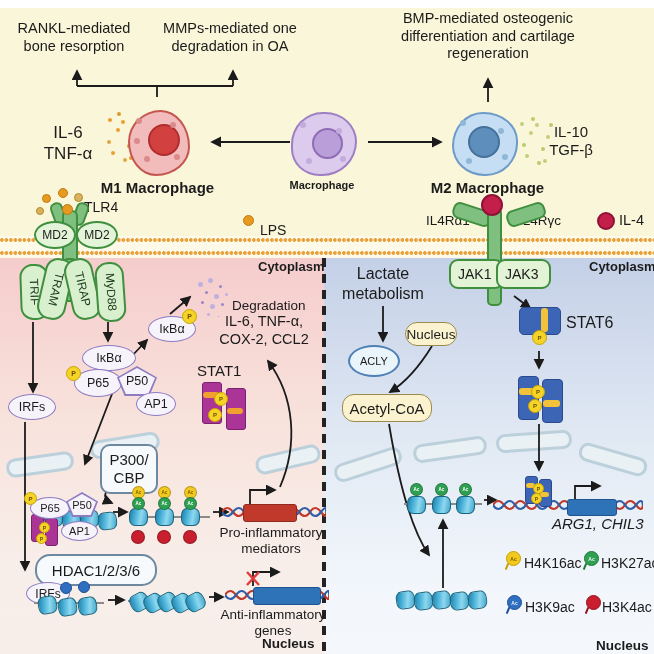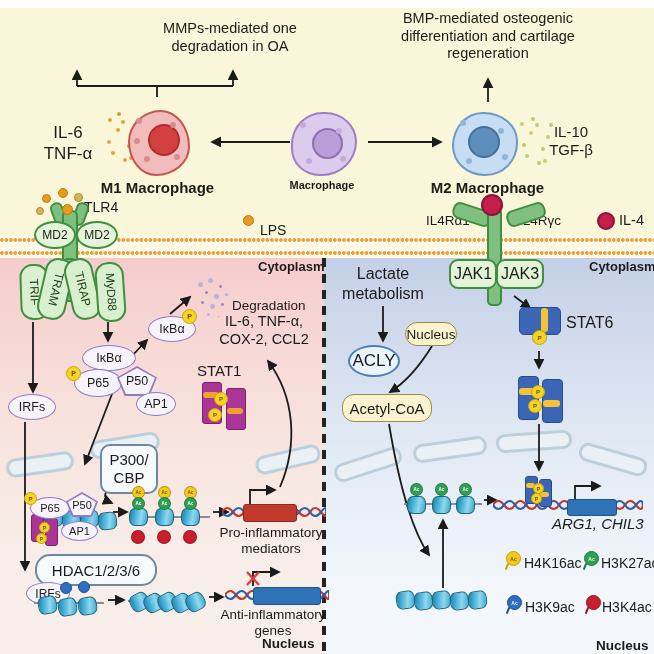--- a/index.html
+++ b/index.html
@@ -21,21 +21,21 @@
   #panelR{left:324px;top:258px;width:330px;height:396px;
     background:linear-gradient(180deg,#C4D0E7 0%,#E2EAF4 48%,#F3F7FC 85%,#F4F8FC 100%);}
   #divider{left:322px;top:258px;width:4px;height:396px;
     background:repeating-linear-gradient(180deg,#232323 0 9px,rgba(0,0,0,0) 9px 16px);}
   
   .cell{position:absolute;border:2.5px solid;}
   .gpill{position:absolute;background:#D9F0CF;border:2px solid #3F8F3F;border-radius:13px;
          display:flex;align-items:center;justify-content:center;}
   .gpill .vtx{transform:rotate(90deg);white-space:nowrap;font-size:12px;color:#1c3a1c;}
   .jak{position:absolute;background:#E2F3D6;border:2px solid #3F8F3F;border-radius:9px;
-       display:flex;align-items:center;justify-content:center;font-size:16px;}
+       display:flex;align-items:center;font-size:14px;padding-left:7px;}
   .md2{position:absolute;background:#E4F4D8;border:2px solid #3F8F3F;border-radius:50%;
        display:flex;align-items:center;justify-content:center;font-size:12px;}
   .stem{position:absolute;background:#7FBF7F;border:2px solid #3F8F3F;}
   .ovalp{position:absolute;background:#F7F3FB;border:1.6px solid #8E7CC3;border-radius:50%;
          display:flex;align-items:center;justify-content:center;font-size:12.5px;}
   .pent{position:absolute;clip-path:polygon(50% 0,100% 38%,81% 100%,19% 100%,0 38%);
         background:#8E7CC3;display:flex;align-items:center;justify-content:center;font-size:12.5px;}
   .pent i{position:absolute;inset:2px;clip-path:polygon(50% 0,100% 38%,81% 100%,19% 100%,0 38%);
           background:#F7F3FB;font-style:normal;}
   .pent span{position:relative;z-index:1;}
@@ -116,20 +116,22 @@
       <line x1="443" y1="588" x2="443" y2="520" marker-end="url(#ah)"></line>
       <line x1="484" y1="500" x2="496" y2="500" marker-end="url(#ah)"></line>
       <path d="M575,500 L575,486 L600,486" marker-end="url(#ah)"></path>
     </g>
     <g stroke="#E23B3B" stroke-width="2.4">
       <line x1="247" y1="572" x2="259" y2="585"></line>
       <line x1="259" y1="572" x2="247" y2="585"></line>
     </g>
   </svg>
 
+  <div class="t ml ctr" style="left:8px;top:20px;width:132px;font-size:14.5px;font-weight:500">RANKL-mediated
+bone resorption</div>
   <div class="t ml ctr" style="left:155px;top:20px;width:150px;font-size:14.5px;font-weight:500">MMPs-mediated one
 degradation in OA</div>
   <div class="t ml ctr" style="left:385px;top:10px;width:206px;font-size:14.5px;font-weight:500">BMP-mediated osteogenic
 differentiation and cartilage
 regeneration</div>
 
   <div class="t ml ctr" style="left:35px;top:123px;width:66px;font-size:17px">IL-6
 TNF-α</div>
   <div class="dots" style="left:108px;top:118px;width:4px;height:4px;background:#E8A030;box-shadow:8px 10px #E8A030,-1px 22px #E0A845,13px 2px #E8A030,19px 26px #D99B2E,3px 33px #E8A030,15px 40px #E0A845,24px 14px #E8A030,9px -6px #D99B2E,21px 38px #E8A030,27px 2px #E0A845"></div>
   <div class="cell" style="left:128px;top:110px;width:58px;height:62px;background:#F3BCBC;border-color:#C4564F;border-radius:53% 47% 55% 45%/48% 56% 44% 52%"></div>
@@ -333,21 +335,21 @@
 
   <div class="jak" style="left:449px;top:259px;width:44px;height:26px">
       <span>JAK1</span>
     </div>
   <div class="jak" style="left:496px;top:259px;width:44px;height:26px">
       <span>JAK3</span>
     </div>
 
   <div class="t ml ctr" style="left:335px;top:264px;width:96px;font-size:16px">Lactate
 metabolism</div>
-  <div class="abs" style="left:348px;top:345px;width:48px;height:28px;border-radius:50%;background:#EAF4FB;border:2px solid #4E7FB5;display:flex;align-items:center;justify-content:center;font-size:17px">
+  <div class="abs" style="left:348px;top:345px;width:48px;height:28px;border-radius:50%;background:#EAF4FB;border:2px solid #4E7FB5;display:flex;align-items:center;justify-content:center;font-size:11px">
       <span>ACLY</span>
     </div>
   <div class="ypill" style="left:405px;top:322px;width:50px;height:22px;font-size:13.5px">
       <span>Nucleus</span>
     </div>
   <div class="ypill" style="left:342px;top:394px;width:88px;height:26px;font-size:15px">
       <span>Acetyl-CoA</span>
     </div>
 
   <div class="statrect" style="left:519px;top:307px;width:40px;height:26px;background:#3C66B5;border:1.5px solid #2A4A8F;border-radius:5px"></div>

